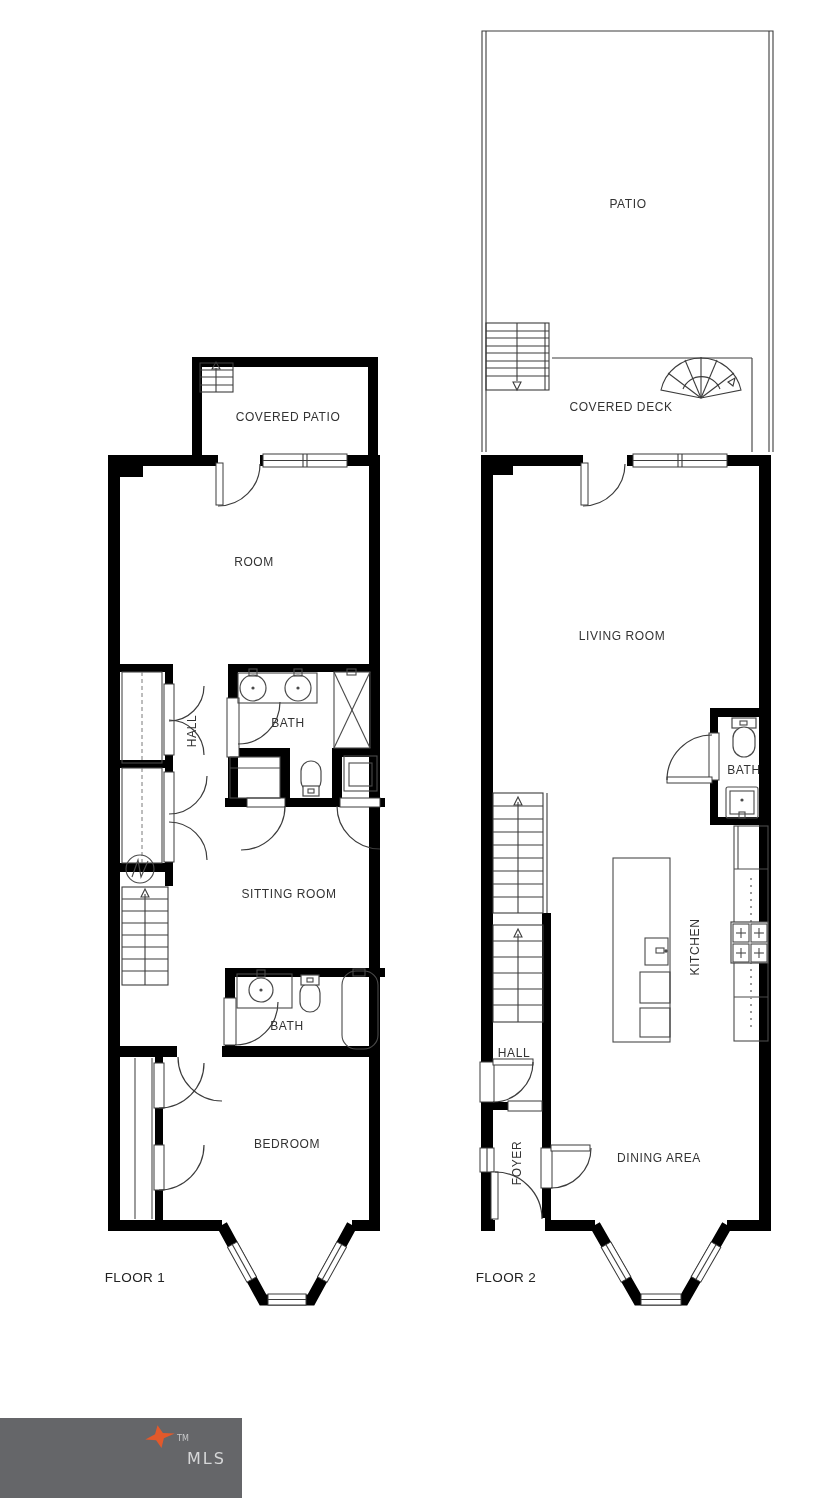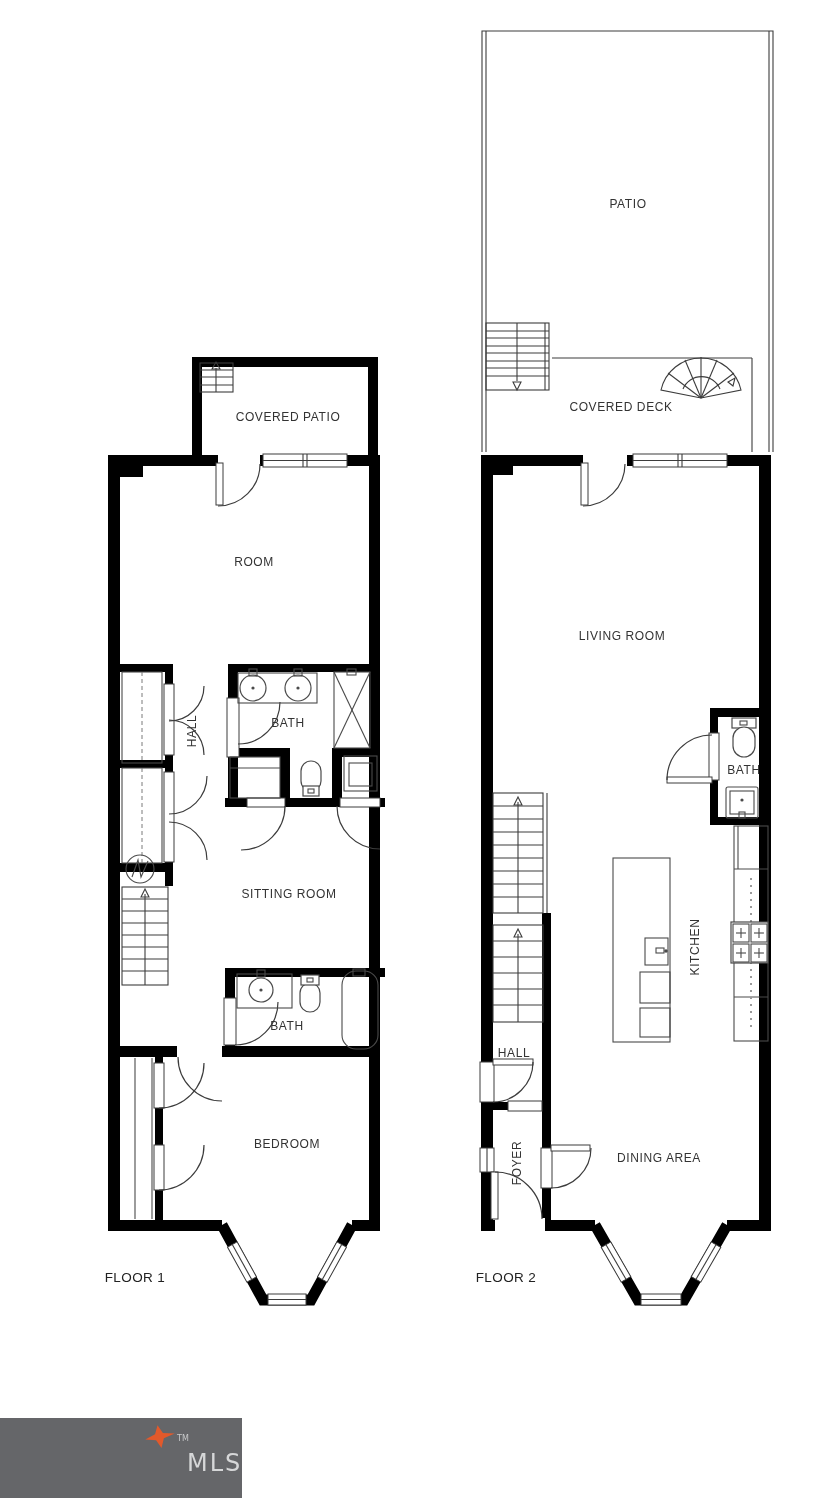--- a/index.html
+++ b/index.html
@@ -21,21 +21,21 @@
   .flbl{font-family:"Liberation Sans",sans-serif;font-size:13.5px;fill:#222222;
         letter-spacing:0.4px;text-anchor:middle;}
   .logo-bar{position:absolute;left:0;top:1418px;width:242px;height:80px;
         background:#656669;}
   .logo-brand{position:absolute;left:16px;top:4px;
         font-family:"DejaVu Serif",serif;font-weight:bold;font-size:47px;
         color:#efeee9;}
   .logo-star{position:absolute;left:144px;top:5px;width:32px;height:27px;}
   .logo-tm{position:absolute;left:177px;top:16px;font-size:8px;color:#c8c9ca;
         font-family:"DejaVu Sans",sans-serif;}
-  .logo-mls{position:absolute;left:187px;top:31px;font-size:24px;color:#d6d7d8;
+  .logo-mls{position:absolute;left:187px;top:31px;font-size:16px;color:#d6d7d8;
         font-family:"DejaVu Sans",sans-serif;letter-spacing:2px;}
 </style>
 </head>
 <body>
 
 <svg width="832" height="1412" viewBox="0 0 832 1412">
 
   <g>
 
     <g>

